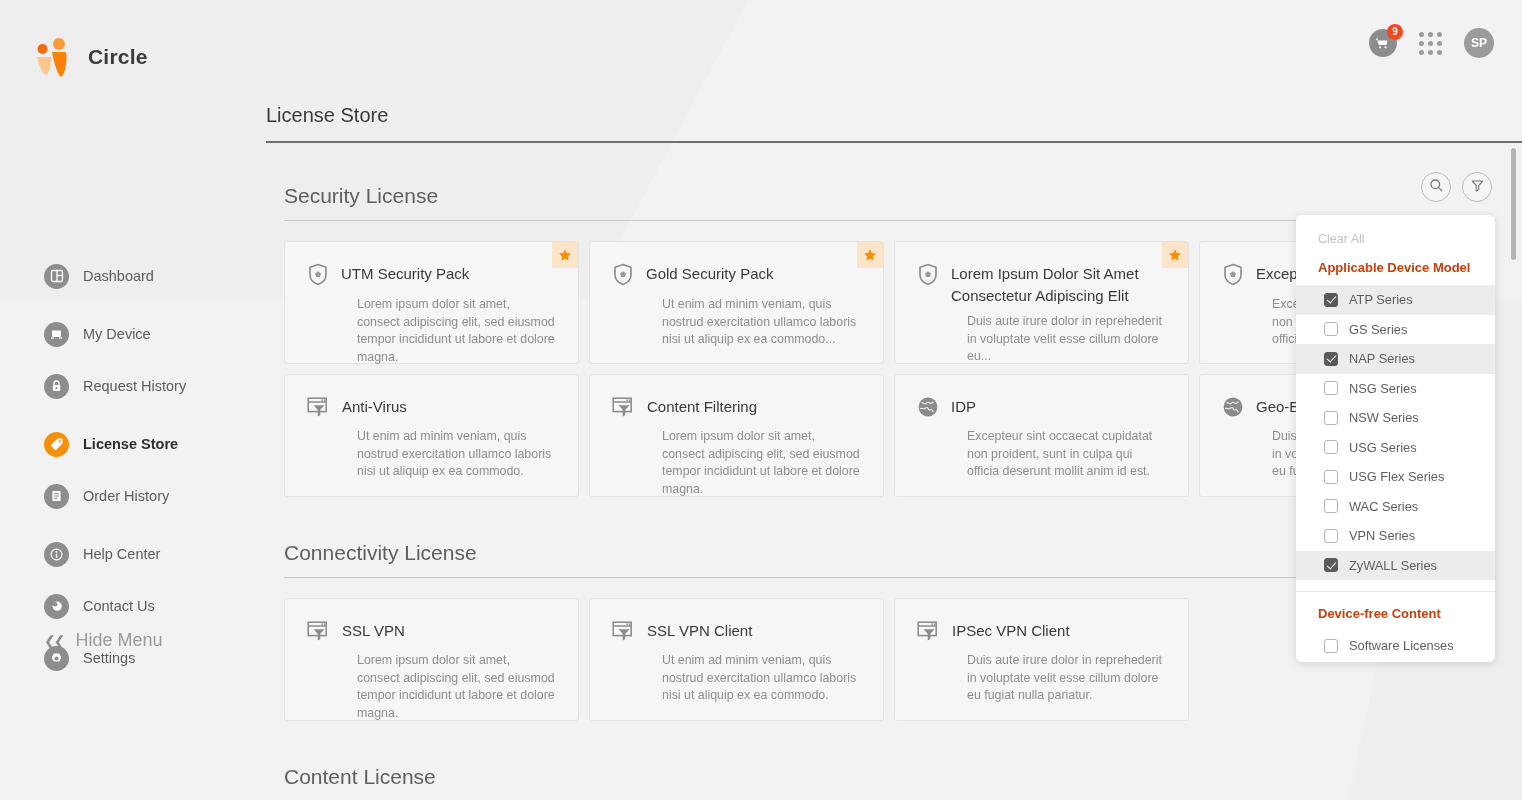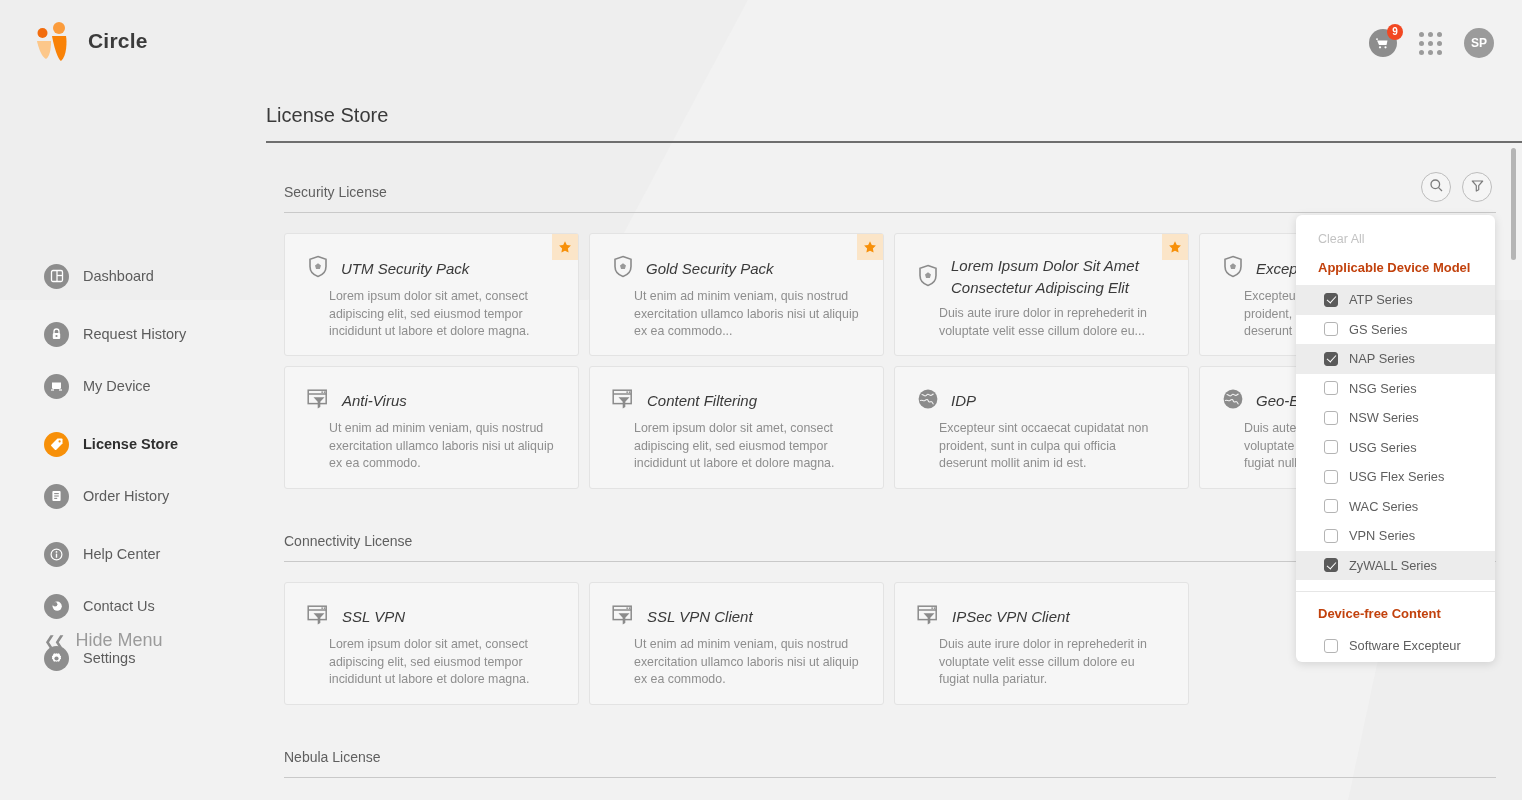--- a/index.html
+++ b/index.html
@@ -25,21 +25,21 @@
     background: #eeeeee;
     transform: skewX(-12deg);
   }
 
   
   .sidebar {
     position: absolute; top:0; left:0; width: 258px; height: 800px;
     background: transparent; z-index: 5;
   }
   .logo {
-    position: absolute; left: 34px; top: 20px;
+    position: absolute; left: 34px; top: 36px;
     display: flex; align-items: center; gap: 14px;
   }
   .logo-mark { width: 40px; height: 42px; position: relative; }
   .logo-text { font-size: 21px; font-weight: 700; color: #3b3b3b; letter-spacing: .2px; }
 
   .nav { position: absolute; left: 0; top: 258px; width: 258px; }
   .nav-group { margin-bottom: 22px; }
   .nav-item {
     display: flex; align-items: center; gap: 14px;
     height: 36px; padding-left: 44px; margin-bottom: 16px;
@@ -101,45 +101,45 @@
 
   
   .content {
     position: absolute; left: 258px; top: 140px; right: 0; bottom: 0;
     overflow: hidden;
   }
   .section { padding: 0 26px 0 26px; }
   .section-head {
     margin-top: 44px;
   }
-  .section-title { font-size: 14px; color: #5f5f5f; padding: 0 0 12px 0; }
+  .section-title { font-size: 21px; color: #5f5f5f; padding: 0 0 12px 0; }
   .section-rule { height: 1px; background: #c9c9c9; }
 
   .cards {
     display: grid;
     grid-template-columns: repeat(4, 295px);
     gap: 10px;
     margin-top: 20px;
   }
   .card {
     position: relative;
     height: 123px;
     background: #f6f6f6;
     border: 1px solid #e3e3e3;
     border-radius: 3px;
     padding: 20px 22px 0 22px;
     cursor: pointer;
   }
-  .card-head { display: flex; align-items: center; gap: 12px; font-style: italic; }
+  .card-head { display: flex; align-items: flex-start; gap: 12px; }
   .card-ico { flex: 0 0 22px; margin-top: 1px; }
   .card-title {
     font-size: 15px; color: #3a3a3a; line-height: 22px; padding-top: 1px;
   }
   .card-desc {
-    margin-top: 6px; margin-left: 22px;
+    margin-top: 6px; margin-left: 50px;
     font-size: 12.4px; line-height: 17.5px; color: #8e8e8e;
   }
   .star-badge {
     position: absolute; top: 0; right: 0;
     width: 26px; height: 26px; background: #fbe5c8;
     display: flex; align-items: center; justify-content: center;
   }
   .star-badge svg { display: block; }
 
   
@@ -228,37 +228,37 @@
                 <line x1="7" y1="6.5" x2="12.5" y2="6.5" stroke="#fff" stroke-width="1.3"></line>
               </svg>
           </span>
           <span class="nav-label">Dashboard</span>
         </div>
       </div>
 
       <div class="nav-group">
         <div class="nav-item">
           <span class="nav-ico">
+            <svg width="15" height="14" viewBox="0 0 15 14">
+                <path d="M3 3.5h9v5a1.5 1.5 0 0 1-1.5 1.5h-6A1.5 1.5 0 0 1 3 8.5z" fill="#fff"></path>
+                <rect x="2" y="10.4" width="3" height="1.2" fill="#fff"></rect>
+                <rect x="10" y="10.4" width="3" height="1.2" fill="#fff"></rect>
+              </svg>
+          </span>
+          <span class="nav-label">My Device</span>
+        </div>
+        <div class="nav-item">
+          <span class="nav-ico">
             <svg width="13" height="14" viewBox="0 0 13 14">
                 <path d="M4 6V4.5a2.5 2.5 0 0 1 5 0V6" fill="none" stroke="#fff" stroke-width="1.3"></path>
                 <rect x="2.8" y="6" width="7.4" height="6" rx="1" fill="#fff"></rect>
                 <circle cx="6.5" cy="9" r="1.1" fill="#8d8d8d"></circle>
               </svg>
           </span>
           <span class="nav-label">Request History</span>
-        </div>
-        <div class="nav-item">
-          <span class="nav-ico">
-            <svg width="15" height="14" viewBox="0 0 15 14">
-                <path d="M3 3.5h9v5a1.5 1.5 0 0 1-1.5 1.5h-6A1.5 1.5 0 0 1 3 8.5z" fill="#fff"></path>
-                <rect x="2" y="10.4" width="3" height="1.2" fill="#fff"></rect>
-                <rect x="10" y="10.4" width="3" height="1.2" fill="#fff"></rect>
-              </svg>
-          </span>
-          <span class="nav-label">My Device</span>
         </div>
       </div>
 
       <div class="nav-group">
         <div class="nav-item active">
           <span class="nav-ico active">
             <svg width="14" height="14" viewBox="0 0 14 14">
                 <path d="M7.5 1.5h4.2a.8.8 0 0 1 .8.8v4.2L6.3 12.7a1 1 0 0 1-1.4 0L1.3 9.1a1 1 0 0 1 0-1.4z" fill="#fff"></path>
                 <circle cx="9.6" cy="4.4" r="1.1" fill="#f79009"></circle>
               </svg>
@@ -522,21 +522,21 @@
                     <path d="M6.5 9.2h11l-4.2 4.6v5.1l-2.6 1.5v-6.6z" fill="#8b8b8b"></path>
                   </svg></span>
                 <div class="card-title">IPSec VPN Client</div>
               </div>
               <div class="card-desc">Duis aute irure dolor in reprehederit in voluptate velit esse cillum dolore eu fugiat nulla pariatur.</div>
             </div>
           </div>
         </div>
         <div class="section">
           <div class="section-head">
-            <div class="section-title">Nebula License</div>
+            <div class="section-title">Content License</div>
             <div class="section-rule"></div>
           </div>
         </div>
       </div>
   </div>
 
   <div class="scrollbar-track">
     <div class="scrollbar-thumb"></div>
   </div>
 
@@ -581,18 +581,18 @@
           <span class="filter-label">VPN Series</span>
         </div>
         <div class="filter-row checked">
           <span class="cbox on"></span>
           <span class="filter-label">ZyWALL Series</span>
         </div>
         <div class="filter-divider"></div>
         <div class="filter-section-title">Device-free Content</div>
         <div class="filter-row">
           <span class="cbox"></span>
-          <span class="filter-label">Software Excepteur</span>
+          <span class="filter-label">Software Licenses</span>
         </div>
       </div>
   </div>
 
 </div>
 
 </body></html>

